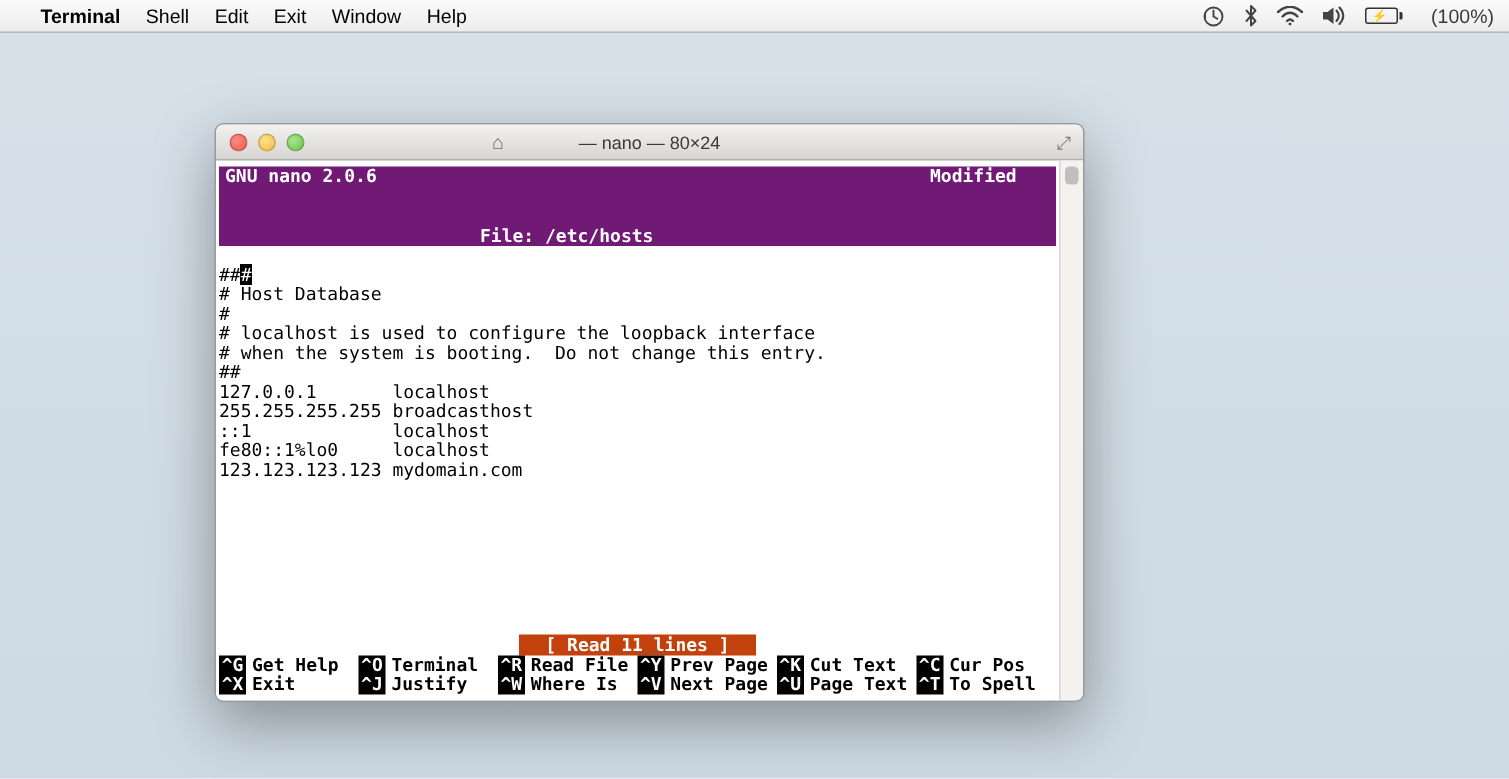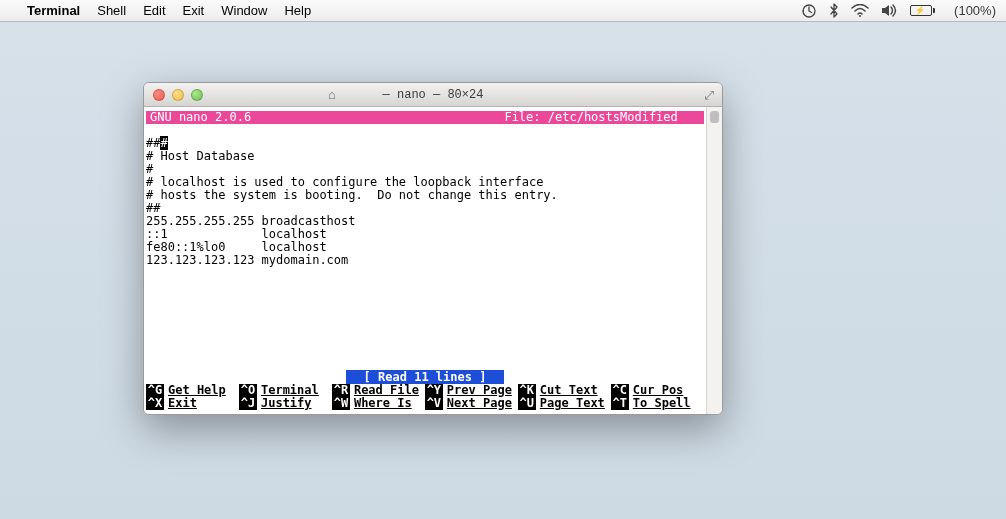--- a/index.html
+++ b/index.html
@@ -48,44 +48,44 @@
     border-bottom:1px solid #b1b1b1;
     display:flex; align-items:center; position:relative;
     font-size:12px; color:#4a4a4a;
   }
   .traffic { display:flex; gap:7px; margin-left:9px; }
   .dot { width:12px; height:12px; border-radius:50%; border:1px solid rgba(0,0,0,.18); }
   .red{background:radial-gradient(circle at 35% 35%,#ff8b81,#ee5b4f);} 
   .yellow{background:radial-gradient(circle at 35% 35%,#ffe08b,#f2bb44);} 
   .green{background:radial-gradient(circle at 35% 35%,#a8e88f,#6ac24a);} 
   .titlebar .home { position:absolute; left:184px; font-size:13px; color:#6a6a6a;}
-  .titlebar .title{ position:absolute; left:50%; transform:translateX(-50%); color:#3a3a3a;font-family:Liberation Mono, monospace; }
+  .titlebar .title{ position:absolute; left:50%; transform:translateX(-50%); color:#3a3a3a; }
   .titlebar .expand{ position:absolute; right:8px; color:#777; font-size:12px;}
   .term-body{
     display:flex;
   }
   .term{
     flex:1; padding:4px 2px 4px 2px;
     font-family:"Monaco","Menlo","Consolas",monospace;
     font-size:12px; line-height:13px; background:#fff;
     color:#000; 
   }
   .term pre{ font-family:inherit; white-space:pre; margin:0; }
   .hdr{
-    display:flex; background:#ec4899; color:#fff; padding:0 4px;
-    font-weight:normal;
-  }
-  .hdr .l{flex:0 0 170px;} .hdr .c{flex:1; text-align:right;} .hdr .r{flex:0 0 80px; }
+    display:flex; background:#701a75; color:#fff; padding:0 4px;
+    font-weight:bold;
+  }
+  .hdr .l{flex:0 0 170px;} .hdr .c{flex:1; text-align:left;margin-top:40px;} .hdr .r{flex:0 0 80px; }
   .cursor{ background:#000; color:#fff; }
   .status-line{ text-align:center;}
-  .status-line span{ background:#1d4ed8; color:#fff; font-weight:bold; padding:0 18px;}
+  .status-line span{ background:#c2410c; color:#fff; font-weight:bold; padding:0 18px;}
   .shortcuts{ display:flex; flex-wrap:wrap; }
   .sc-cell{ width:16.66%; display:flex; font-weight:bold;}
   .sc-key{ background:#000; color:#fff; padding:0 1px; width:18px; text-align:center;}
-  .sc-lbl{ padding-left:4px; font-weight:bold;text-decoration:underline;}
+  .sc-lbl{ padding-left:4px; font-weight:bold;}
   .scrollbar{
     width:16px; background:#f4f2ef;
     border-left:1px solid #d7d5d2; position:relative;
   }
   .thumb{
     position:absolute; left:3px; right:3px; top:4px; height:12px;
     background:#bfbfbf; border-radius:3px;
   }
 </style>
 </head>
@@ -155,22 +155,23 @@
       <div class="hdr">
         <span class="l">GNU nano 2.0.6</span>
         <span class="c">File: /etc/hosts</span>
         <span class="r">Modified</span>
       </div>
       <pre> </pre>
       <pre><span>##</span><span class="cursor">#</span></pre>
       <pre># Host Database</pre>
       <pre>#</pre>
       <pre># localhost is used to configure the loopback interface</pre>
-      <pre># hosts the system is booting.  Do not change this entry.</pre>
+      <pre># when the system is booting.  Do not change this entry.</pre>
       <pre>##</pre>
+      <pre>127.0.0.1       localhost</pre>
       <pre>255.255.255.255 broadcasthost</pre>
       <pre>::1             localhost</pre>
       <pre>fe80::1%lo0     localhost</pre>
       <pre>123.123.123.123 mydomain.com</pre>
       <pre> </pre>
         <pre> </pre>
         <pre> </pre>
         <pre> </pre>
         <pre> </pre>
         <pre> </pre>

